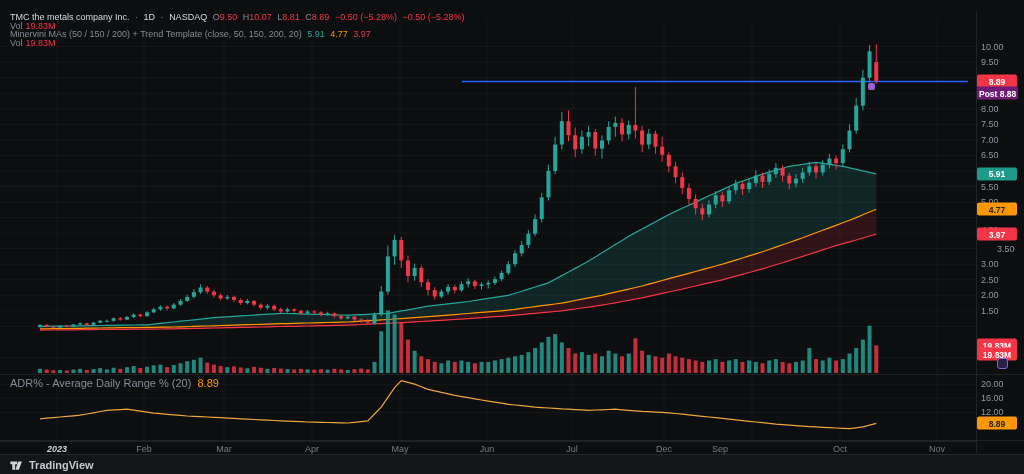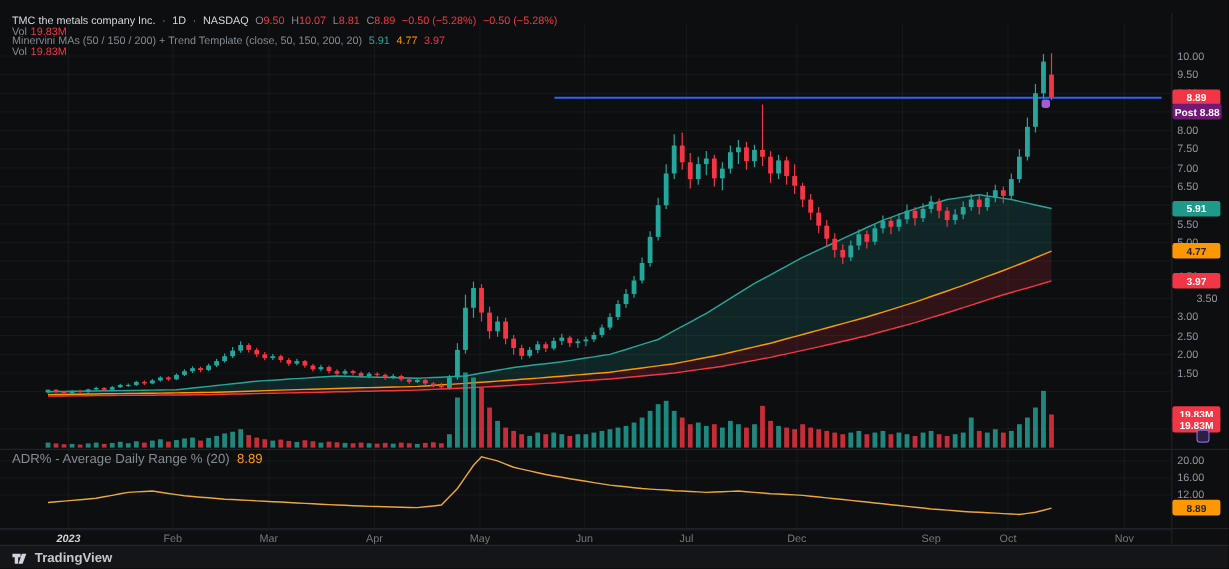--- a/index.html
+++ b/index.html
@@ -540,21 +540,21 @@
     </div>
   <div id="time-axis">
       <div class="ttick strong" style="left: 57px;">2023</div>
       <div class="ttick" style="left: 144px;">Feb</div>
       <div class="ttick" style="left: 224px;">Mar</div>
       <div class="ttick" style="left: 312px;">Apr</div>
       <div class="ttick" style="left: 400px;">May</div>
       <div class="ttick" style="left: 487px;">Jun</div>
       <div class="ttick" style="left: 572px;">Jul</div>
       <div class="ttick" style="left: 664px;">Dec</div>
-      <div class="ttick" style="left: 776px;">Sep</div>
+      <div class="ttick" style="left: 720px;">Sep</div>
       <div class="ttick" style="left: 840px;">Oct</div>
       <div class="ttick" style="left: 937px;">Nov</div>
     </div>
 
   <div class="pane-icon"></div>
   <div class="alert-marker" id="alert-marker" style="left: 868px; top: 83.4595px;"></div>
 
   <div class="footer">
     <svg width="15" height="15" viewBox="0 0 22 22">
       <path d="M2 5 h10 v4.2 h-3 v8 h-4.2 v-8 H2 z" fill="#d1d4dc"></path>

